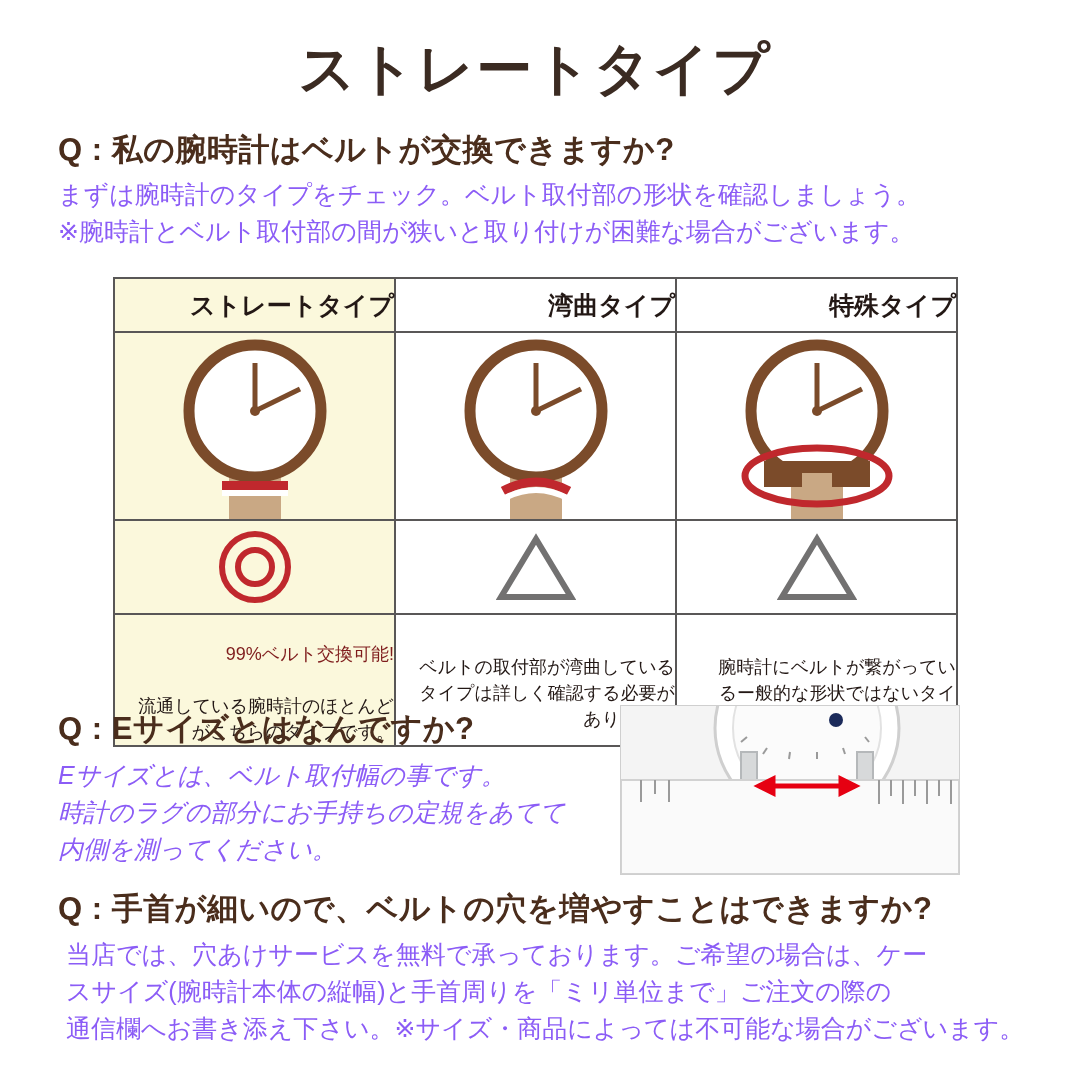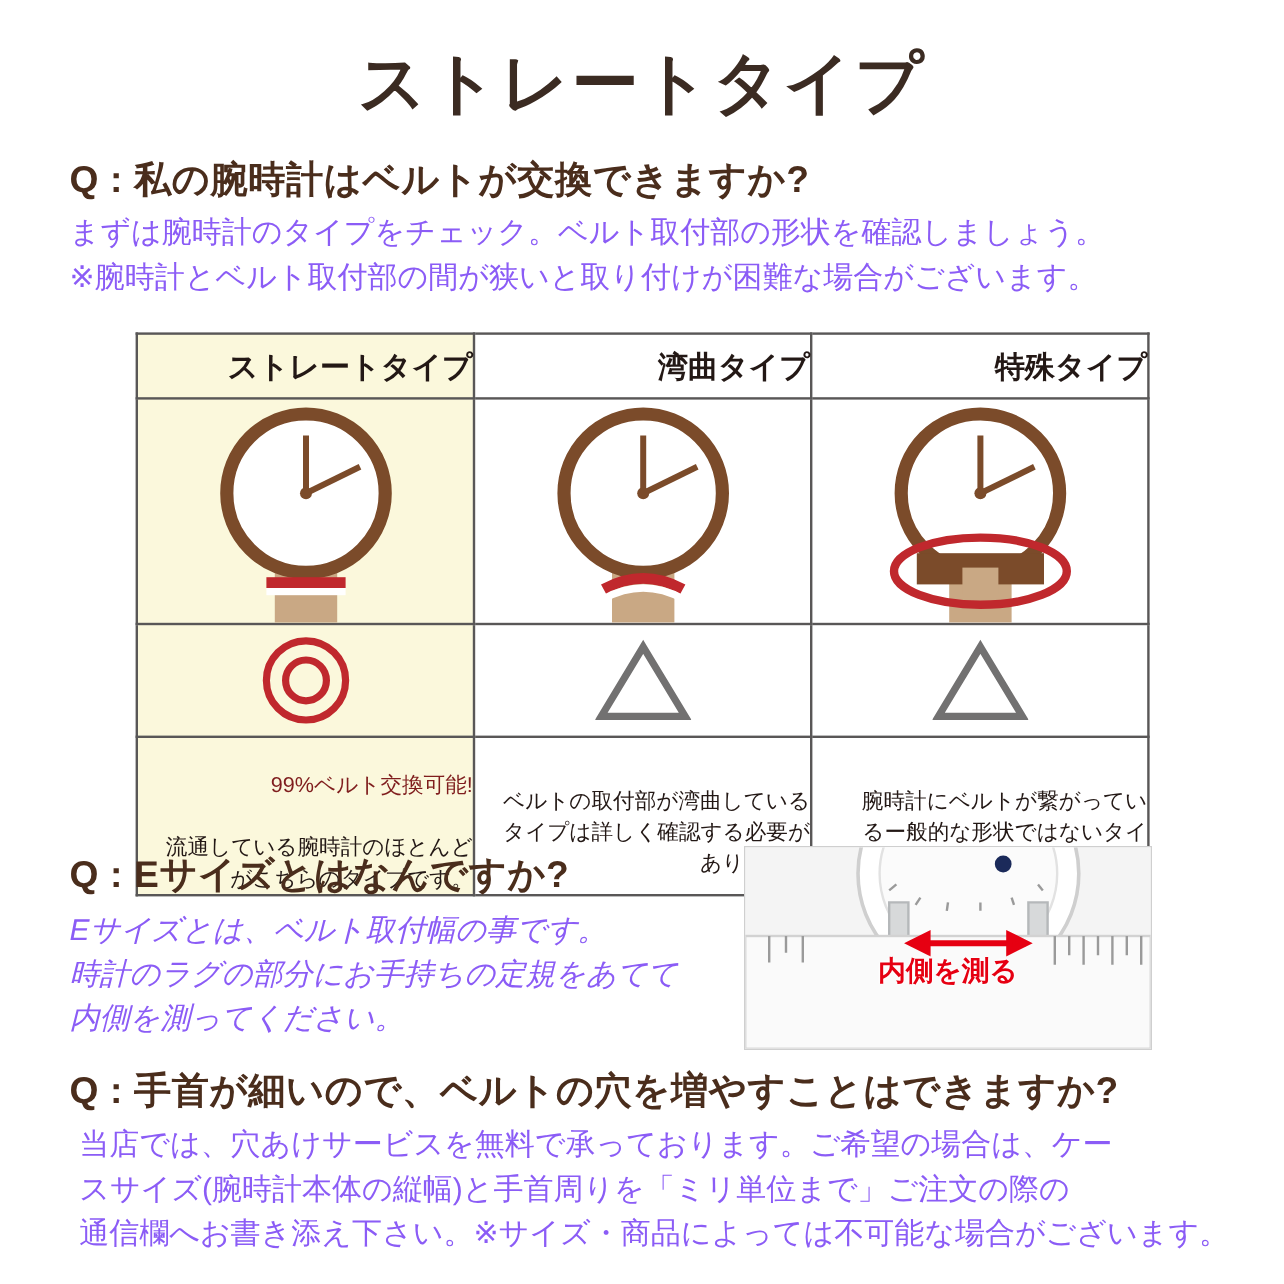--- a/index.html
+++ b/index.html
@@ -267,21 +267,20 @@
         <line x1="34" y1="74" x2="34" y2="88"></line>
         <line x1="48" y1="74" x2="48" y2="96"></line>
       </g>
 
       <g stroke="#e60012" stroke-width="5" fill="#e60012">
         <line x1="138" y1="80" x2="234" y2="80"></line>
         <polygon points="138,80 152,73 152,87"></polygon>
         <polygon points="234,80 220,73 220,87"></polygon>
       </g>
     </svg>
-    <div class="overlay-text overlay-1">内側を測る</div>
   </div>
 
   <div class="q-head" style="left:58px; top:888px;">Q : 手首が細いので、ベルトの穴を増やすことはできますか?</div>
   <div class="body-text" style="left:50px; top:936px;margin-left:16px;">当店では、穴あけサービスを無料で承っております。ご希望の場合は、ケー
 スサイズ(腕時計本体の縦幅)と手首周りを「ミリ単位まで」ご注文の際の
 通信欄へお書き添え下さい。※サイズ・商品によっては不可能な場合がございます。</div>
 
 </div>
 
 </body></html>

